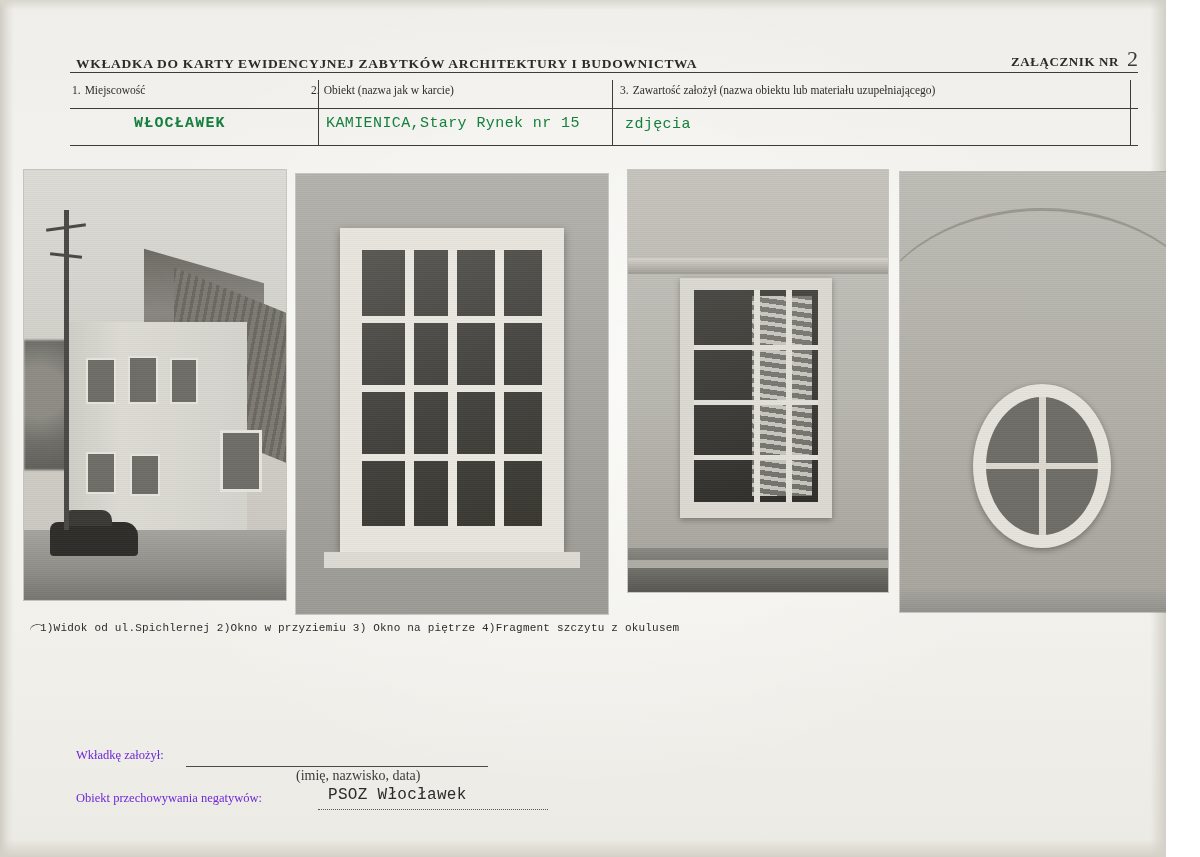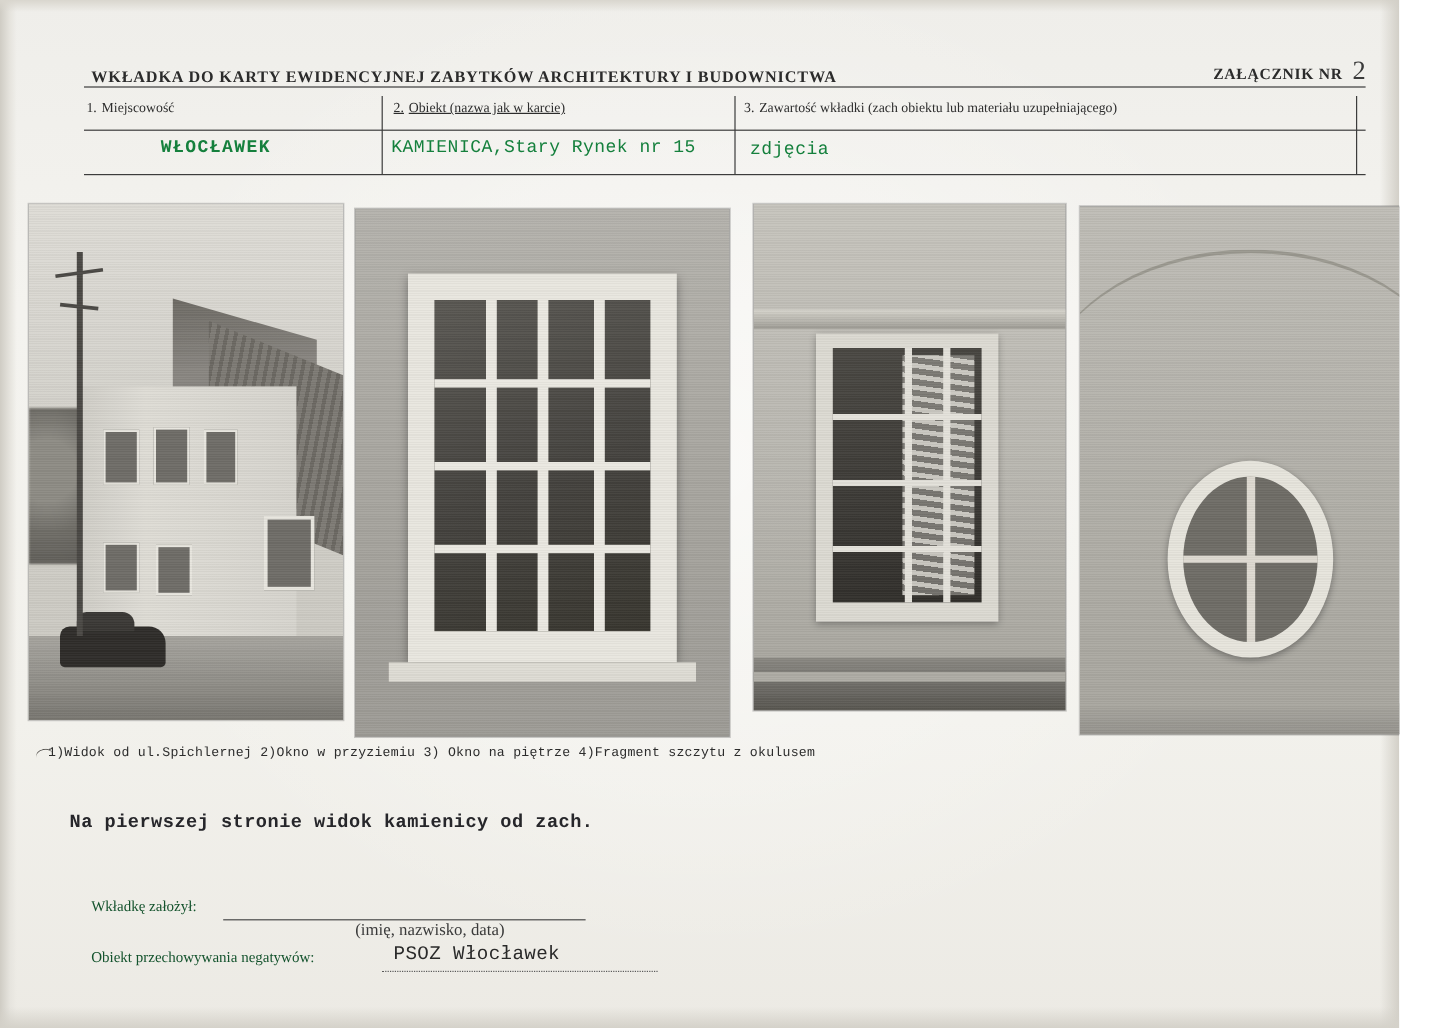--- a/index.html
+++ b/index.html
@@ -110,21 +110,21 @@
   .vline.v3 { left: 1130px; top: 80px; height: 65px; }
 
   .field-label {
     position: absolute;
     font-size: 11.5px;
     color: #2d2d2d;
     font-family: "Liberation Serif", serif;
   }
   .field-label .num { margin-right: 4px; }
   .fl1 { left: 72px; top: 84px; }
-  .fl2 { left: 328px; top: 84px; text-decoration: underline; }
+  .fl2 { left: 311px; top: 84px; }
   .fl3 { left: 620px; top: 84px; }
 
   .field-value {
     position: absolute;
     font-family: "Liberation Mono", monospace;
     font-size: 15px;
     color: #15803d;
     letter-spacing: 0.4px;
   }
   .fv1 { left: 134px; top: 115px; font-weight: 700; letter-spacing: 1.2px; }
@@ -317,21 +317,21 @@
     font-weight: 700;
     color: #26262a;
     letter-spacing: 0.4px;
   }
 
   
   .foot-label {
     position: absolute;
     font-family: "Liberation Serif", serif;
     font-size: 12.5px;
-    color: #14532d;
+    color: #6d28d9;
   }
   .fl-a { left: 76px; top: 748px; }
   .fl-b { left: 76px; top: 791px; }
 
   .foot-value {
     position: absolute;
     font-family: "Liberation Mono", monospace;
     font-size: 16px;
     color: #2a2a2a;
     letter-spacing: 0.3px;
@@ -390,21 +390,21 @@
   <div class="vline v2"></div>
   <div class="vline v3"></div>
 
   <div class="field-label fl1">
     <span class="num">1.</span><span>Miejscowość</span>
   </div>
   <div class="field-label fl2">
     <span class="num">2.</span><span>Obiekt (nazwa jak w karcie)</span>
   </div>
   <div class="field-label fl3">
-    <span class="num">3.</span><span>Zawartość wkładki (zach obiektu lub materiału uzupełniającego)</span>
+    <span class="num">3.</span><span>Zawartość założył (nazwa obiektu lub materiału uzupełniającego)</span>
   </div>
 
   <div class="field-value fv1">WŁOCŁAWEK</div>
   <div class="field-value fv2">KAMIENICA,Stary Rynek nr 15</div>
   <div class="field-value fv3">zdjęcia</div>
 
   <div class="photos">
 
     <div class="photo p1">
       <div class="sky"></div>
@@ -466,21 +466,20 @@
         <div class="bar-v"></div>
         <div class="bar-h"></div>
       </div>
       <div class="band"></div>
       <div class="grain"></div>
     </div>
   </div>
 
   <div class="stray-mark"></div>
   <div class="caption-main">1)Widok od ul.Spichlernej 2)Okno w przyziemiu 3) Okno na piętrze  4)Fragment szczytu z okulusem</div>
-  <div class="caption-note">Na pierwszej stronie widok kamienicy od zach.</div>
 
   <div class="foot-label fl-a">Wkładkę założył:</div>
   <div class="foot-line line-a"></div>
   <div class="foot-hint">(imię, nazwisko, data)</div>
 
   <div class="foot-label fl-b">Obiekt przechowywania negatywów:</div>
   <div class="foot-line line-b"></div>
   <div class="foot-value fv-b">PSOZ Włocławek</div>
 </div>
 

